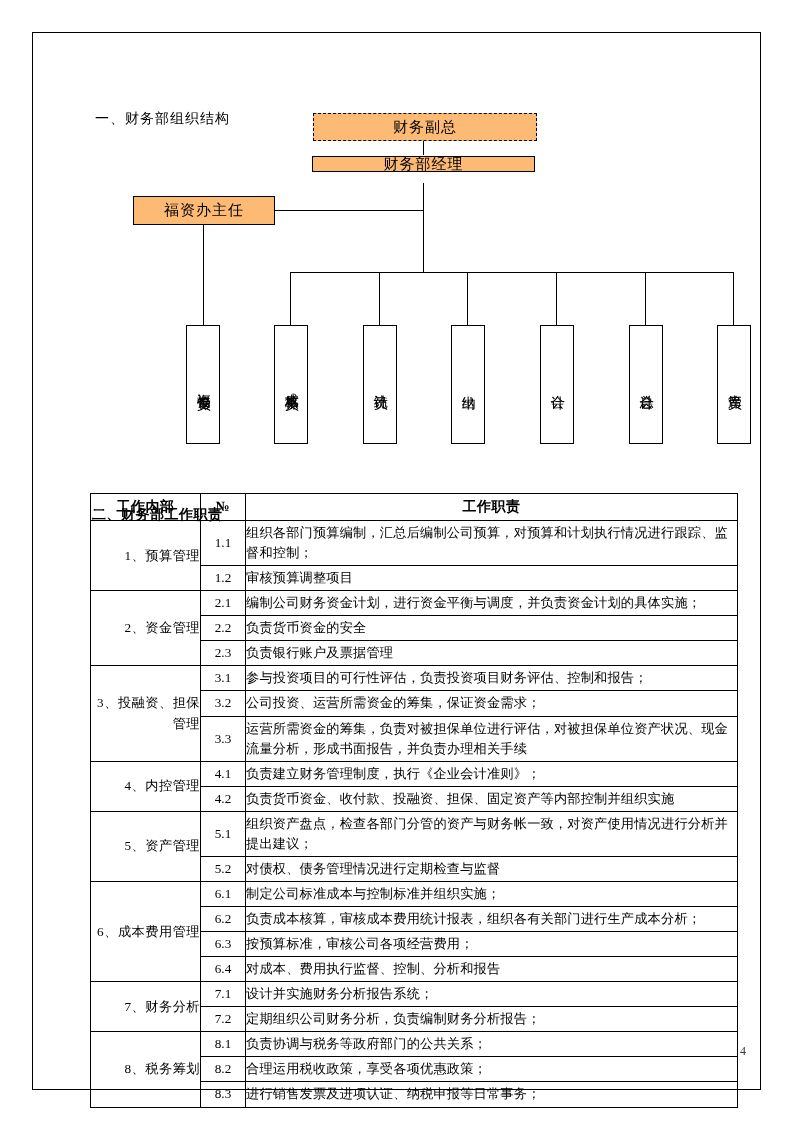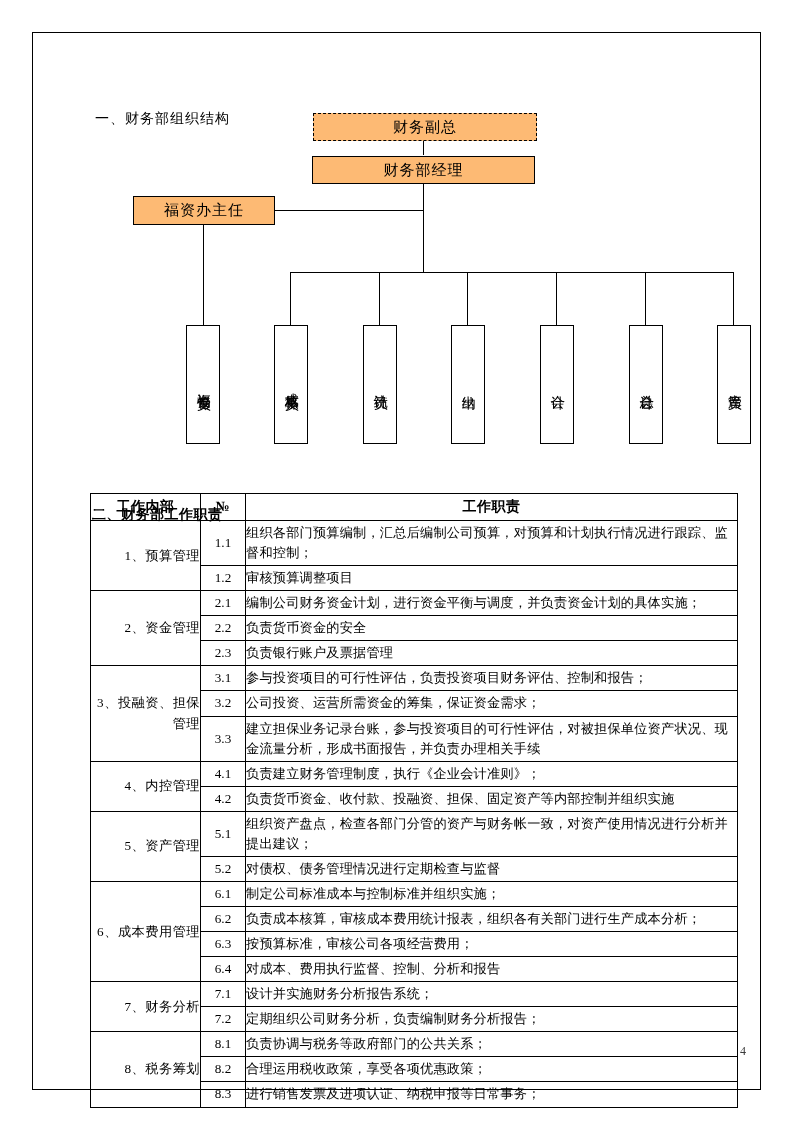--- a/index.html
+++ b/index.html
@@ -151,21 +151,21 @@
 <div id="page-frame"></div>
 
 <div class="heading-1" id="heading-org">一、财务部组织结构</div>
 
 <div id="org-chart">
 
   <div class="node dashed" id="node-vp" style="left:313px; top:113px; width:224px; height:28px;">财务副总</div>
 
   <div class="conn v" style="left:423px; top:141px; height:14px;"></div>
 
-  <div class="node" id="node-manager" style="left:312px; top:156px; width:223px; height:28px;">财务部经理</div>
+  <div class="node" id="node-manager" style="left:312px; top:156px; width:223px; height:16px;">财务部经理</div>
 
   <div class="conn v" style="left:423px; top:183px; height:90px;"></div>
 
   <div class="node" id="node-welfare" style="left:133px; top:196px; width:142px; height:29px;">福资办主任</div>
 
   <div class="conn h" style="left:275px; top:210px; width:149px;"></div>
 
   <div class="conn v" style="left:203px; top:225px; height:100px;"></div>
 
   <div class="conn h" style="left:290px; top:272px; width:444px;"></div>
@@ -249,21 +249,21 @@
         <td class="cat" rowspan="3">3、投融资、担保管理</td>
         <td class="no">3.1</td>
         <td class="duty">参与投资项目的可行性评估，负责投资项目财务评估、控制和报告；</td>
       </tr>
       <tr>
         <td class="no">3.2</td>
         <td class="duty">公司投资、运营所需资金的筹集，保证资金需求；</td>
       </tr>
       <tr>
         <td class="no">3.3</td>
-        <td class="duty">建立担保业务记录台账，参与投资项目的可行性评估，对被担保单位资产状况、现金流量分析，形成书面报告，并负责办理相关手续</td>
+        <td class="duty">运营所需资金的筹集，负责对被担保单位进行评估，对被担保单位资产状况、现金流量分析，形成书面报告，并负责办理相关手续</td>
       </tr>
       <tr>
         <td class="cat" rowspan="2">4、内控管理</td>
         <td class="no">4.1</td>
         <td class="duty">负责建立财务管理制度，执行《企业会计准则》；</td>
       </tr>
       <tr>
         <td class="no">4.2</td>
         <td class="duty">负责货币资金、收付款、投融资、担保、固定资产等内部控制并组织实施</td>
       </tr>

